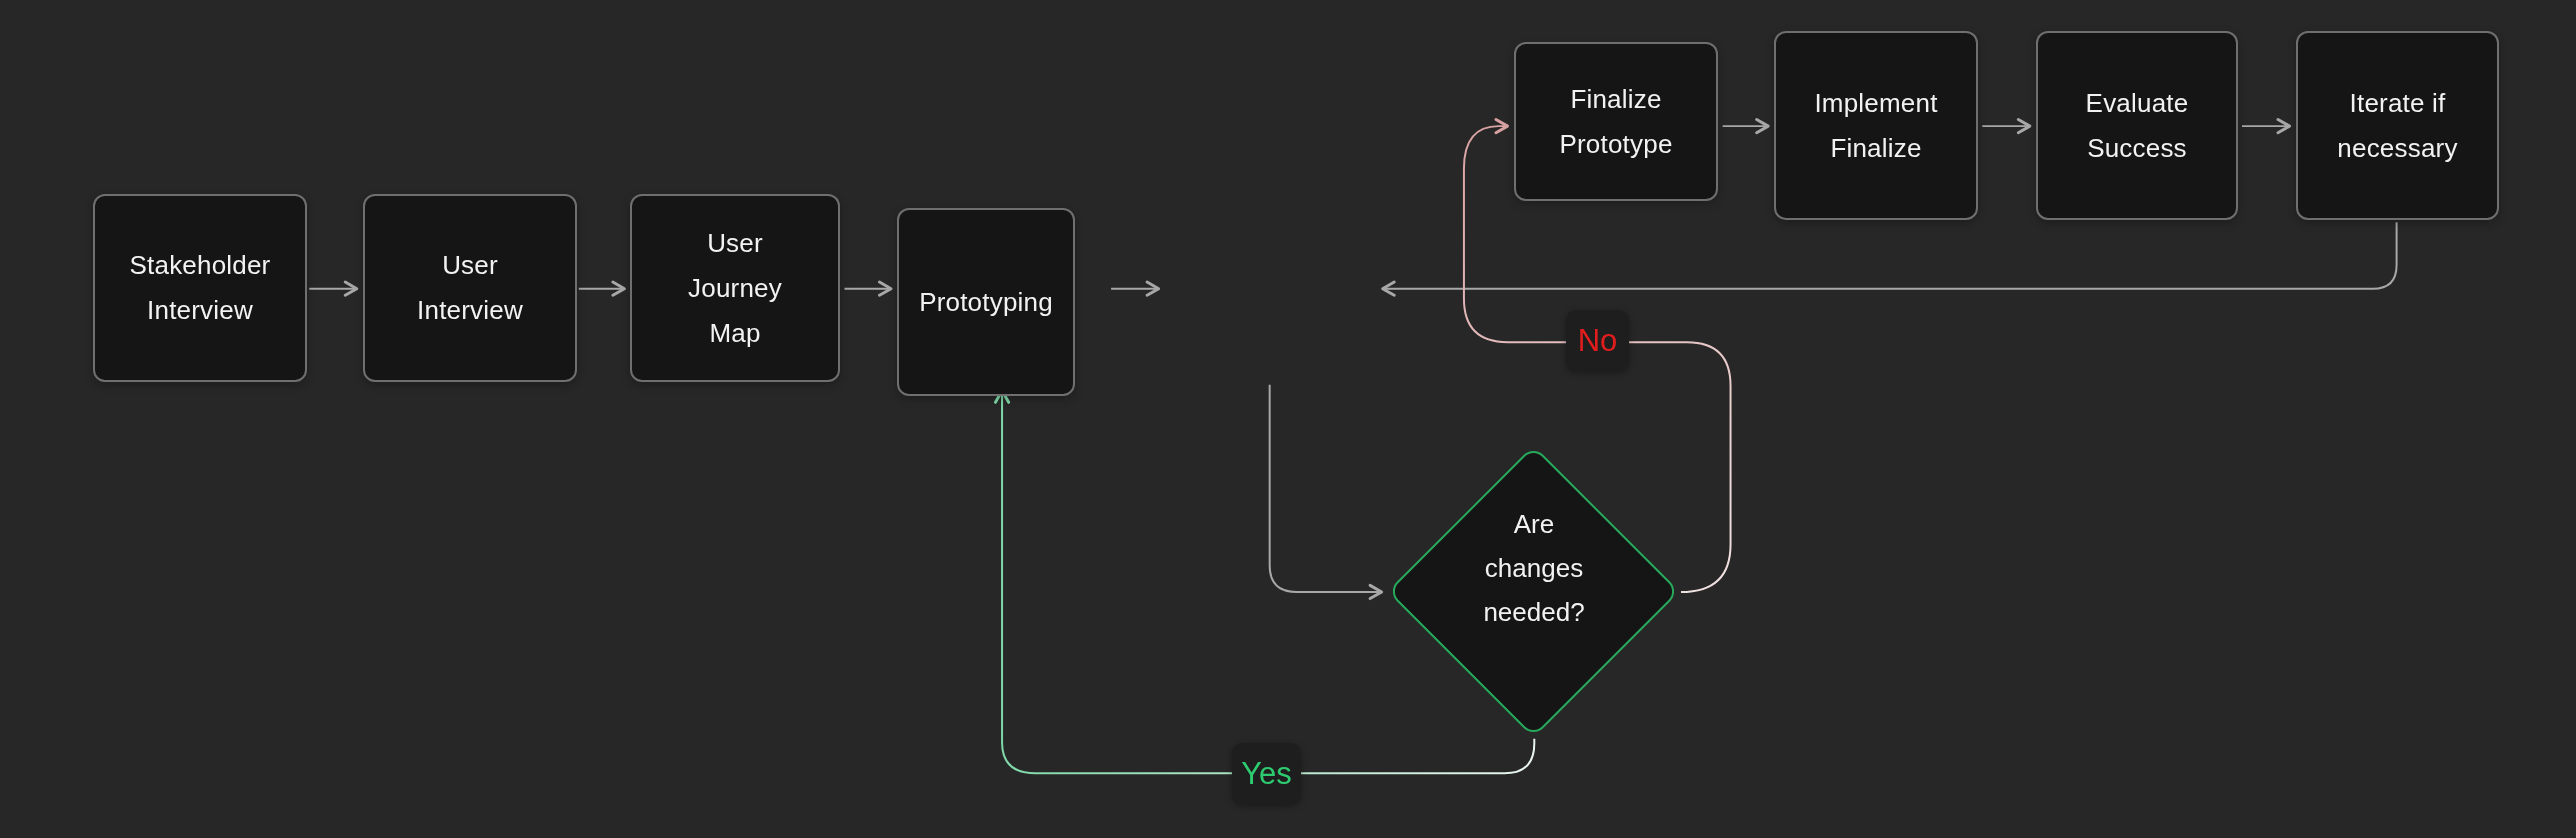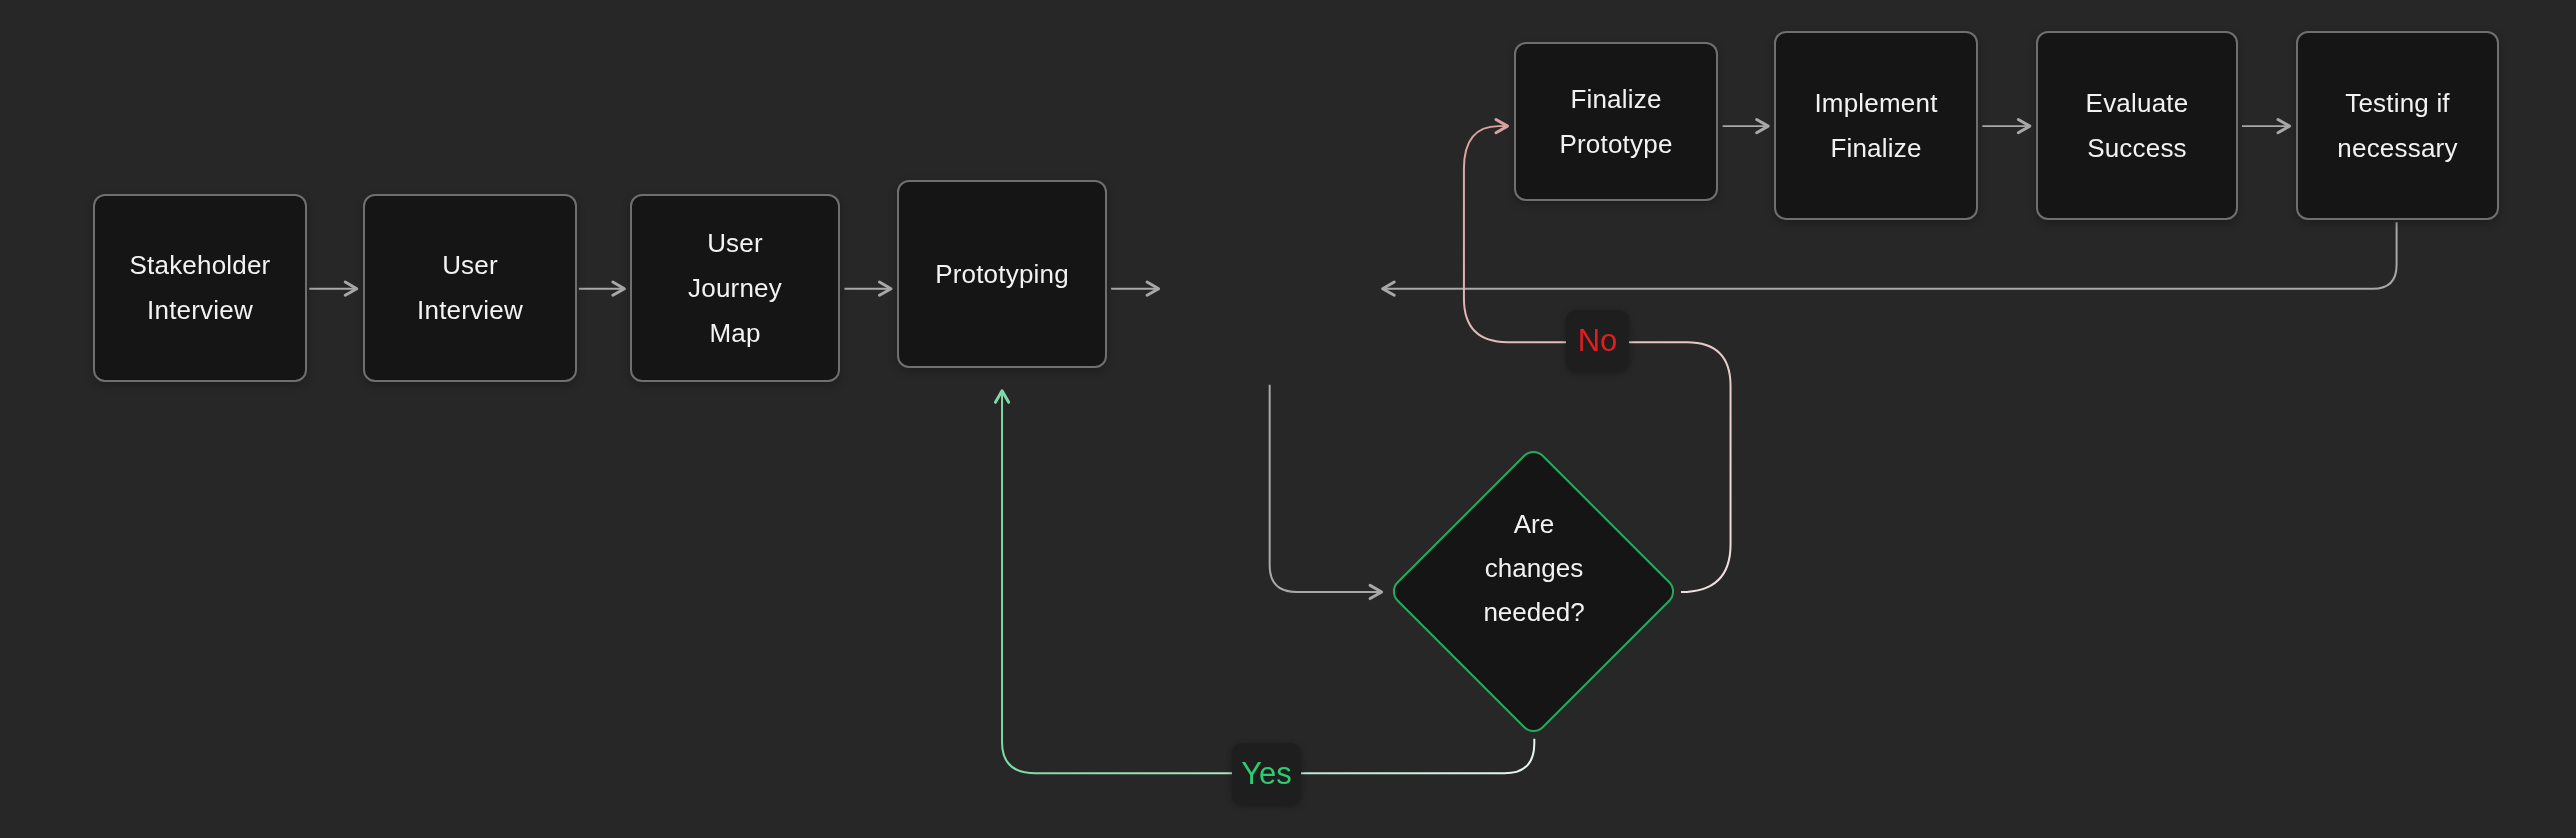--- a/index.html
+++ b/index.html
@@ -101,38 +101,38 @@
   </div>
   <div class="node" style="left:363px;top:194px;width:214px;height:188px">
     <span class="node-label">User
 Interview</span>
   </div>
   <div class="node" style="left:630px;top:194px;width:210px;height:188px">
     <span class="node-label">User
 Journey
 Map</span>
   </div>
-  <div class="node" style="left:897px;top:180px;width:210px;height:188px">
+  <div class="node" style="left:897px;top:208px;width:178px;height:188px">
     <span class="node-label">Prototyping</span>
   </div>
 
   <div class="node" style="left:1514px;top:42px;width:204px;height:159px">
     <span class="node-label">Finalize
 Prototype</span>
   </div>
   <div class="node" style="left:1774px;top:31px;width:204px;height:189px">
     <span class="node-label">Implement
 Finalize</span>
   </div>
   <div class="node" style="left:2036px;top:31px;width:202px;height:189px">
     <span class="node-label">Evaluate
 Success</span>
   </div>
   <div class="node" style="left:2296px;top:31px;width:203px;height:189px">
-    <span class="node-label">Testing if
+    <span class="node-label">Iterate if
 necessary</span>
   </div>
 
   <div class="diamond-shape"></div>
   <div class="diamond-label">Are
 changes
 needed?</div>
 
   <div class="edge-label no">
     <span>No</span>

